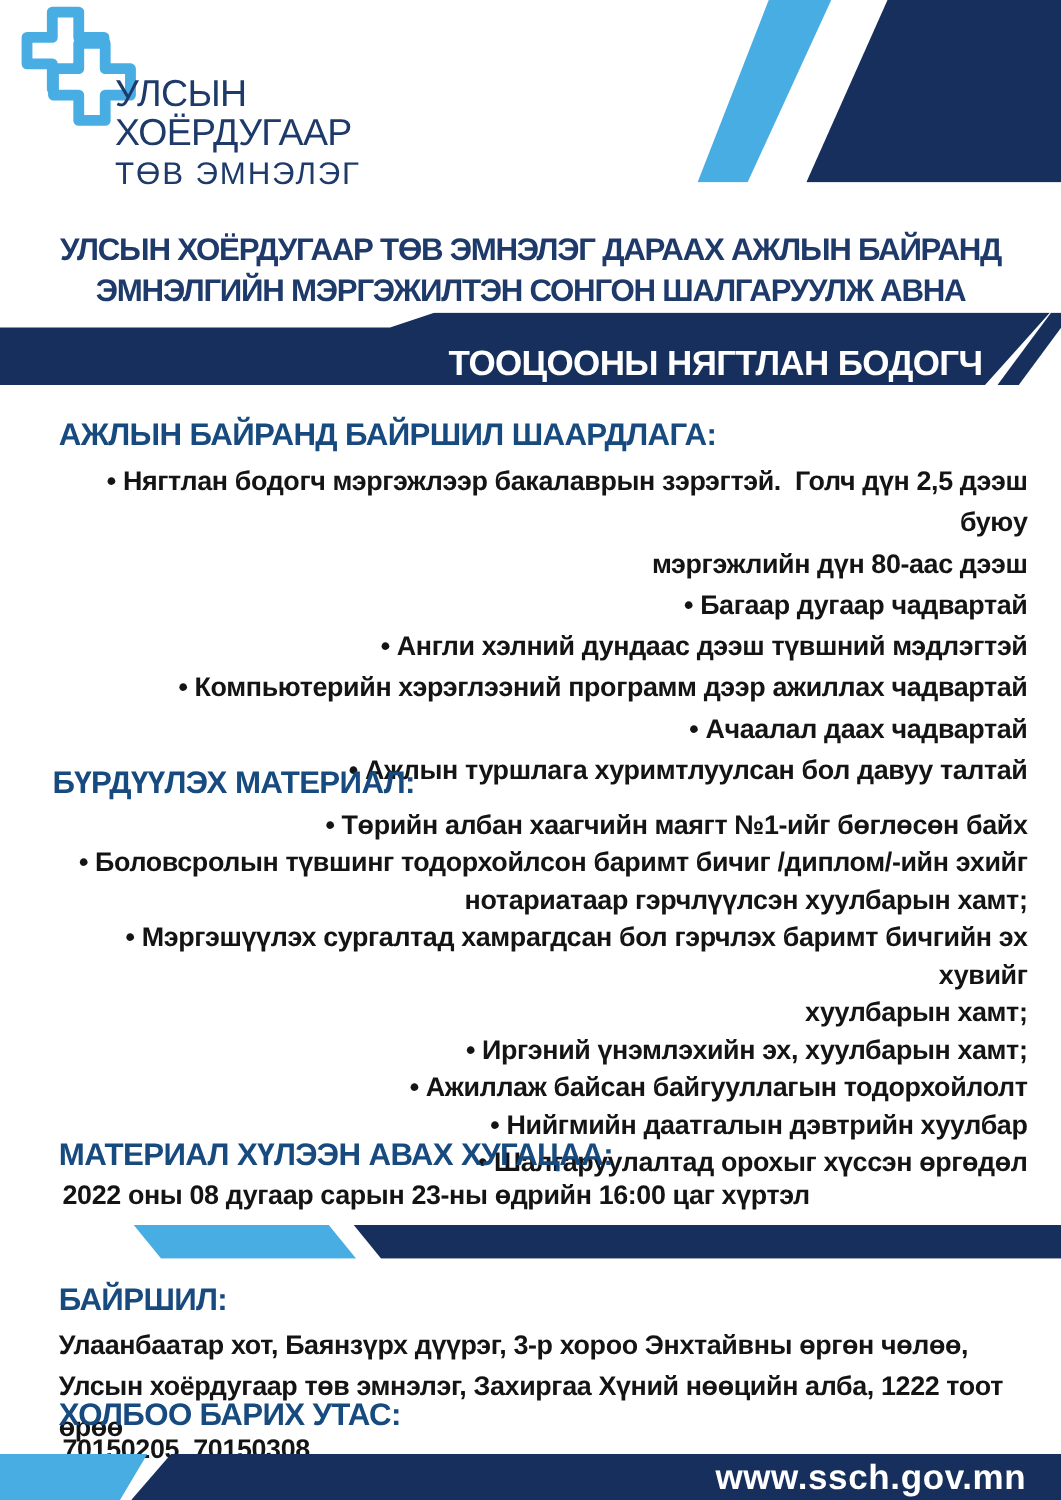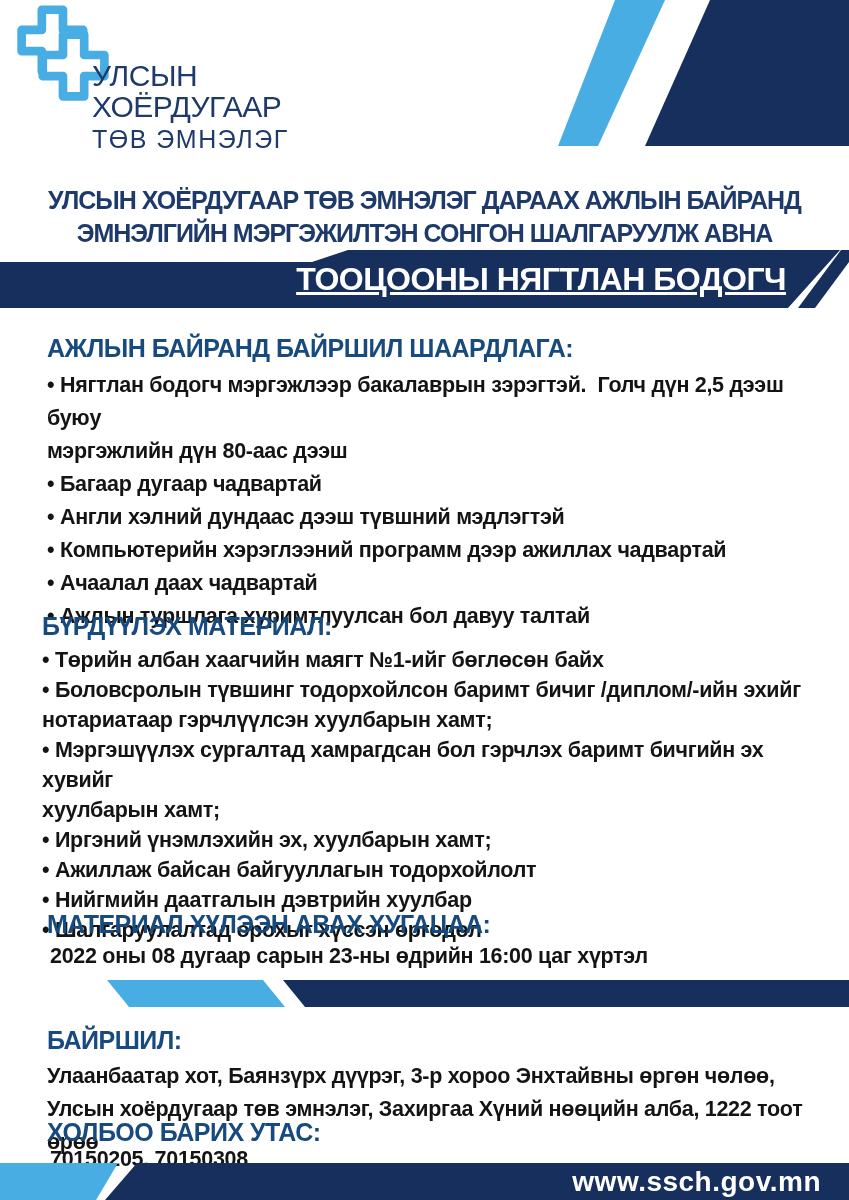--- a/index.html
+++ b/index.html
@@ -30,30 +30,30 @@
   
   .main-title{position:absolute;top:184px;left:0;width:849px;text-align:center;
     color:var(--title-navy);font-weight:bold;font-size:25px;line-height:33px;letter-spacing:-1px;}
 
   
   .banner{position:absolute;top:250px;left:0;width:849px;height:58px;}
   .banner-main{position:absolute;inset:0;background:var(--navy);
     clip-path:polygon(0 12px,312px 12px,348px 0,840px 0,788px 58px,0 58px);}
   .banner-corner{position:absolute;inset:0;background:var(--navy);
     clip-path:polygon(798px 58px,841px 0,849px 0,849px 12px,815px 58px);}
-  .banner-label{position:absolute;top:0;left:0;width:788px;height:58px;
+  .banner-label{position:absolute;top:12px;left:0;width:788px;height:58px;
     display:flex;align-items:center;justify-content:flex-end;padding-right:2px;
-    color:var(--banner-text);font-weight:bold;font-size:32px;letter-spacing:-0.5px;text-decoration:underline;}
+    color:var(--banner-text);font-weight:bold;font-size:28px;letter-spacing:-0.5px;}
 
   
   .section-heading{position:absolute;color:var(--heading-blue);font-weight:bold;
     font-size:25px;letter-spacing:-0.5px;white-space:nowrap;}
   .body-text{color:var(--body-text);font-weight:bold;font-size:21.5px;letter-spacing:-0.3px;}
   ul.bullets{list-style:none;position:absolute;}
-  ul.bullets li{white-space:pre-line;}
+  ul.bullets li{white-space:pre-line;text-align:right;}
   ul.bullets li::before{content:"\2022\00a0";}
   .req-list{top:369px;left:47px;width:775px;line-height:33px;}
   .mat-list{top:645px;left:42px;width:780px;line-height:30px;}
   .plain-line{position:absolute;white-space:pre-line;}
 
   
   .mid-stripes{position:absolute;top:980px;left:0;width:849px;height:27px;}
   .mid-blue{position:absolute;inset:0;background:var(--light-blue);
     clip-path:polygon(107px 0,263px 0,285px 27px,129px 27px);}
   .mid-navy{position:absolute;inset:0;background:var(--navy);

